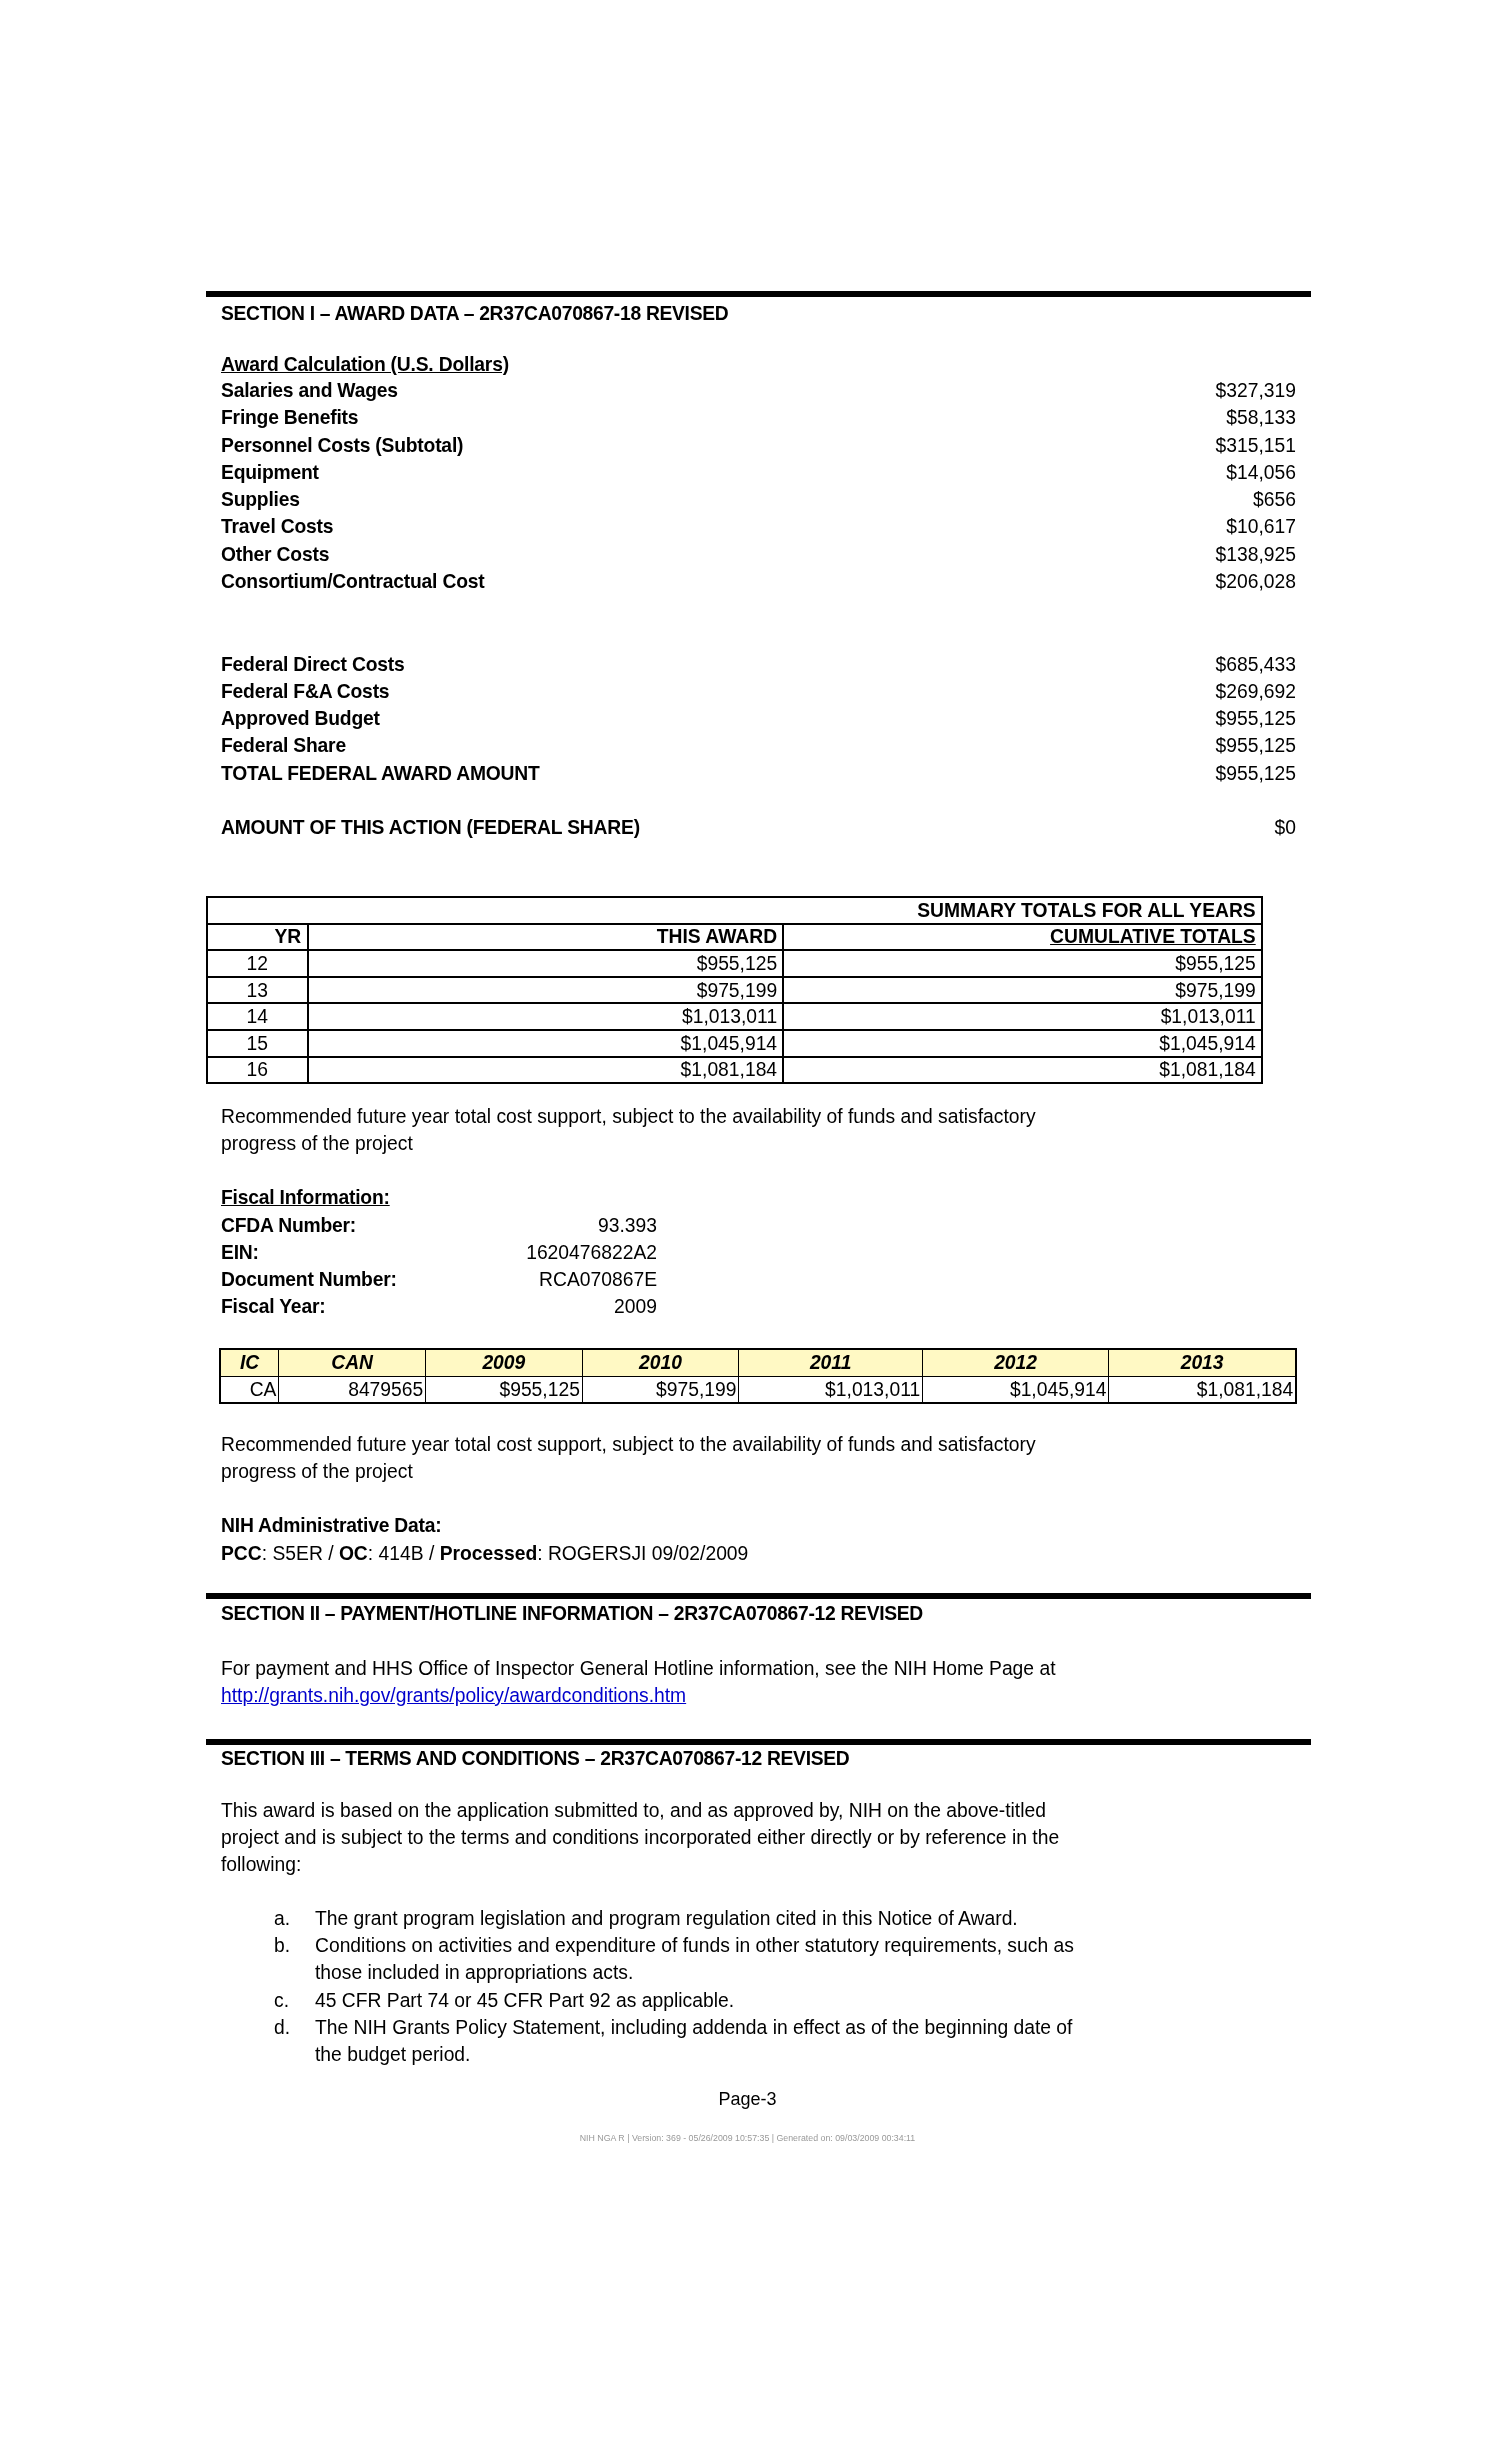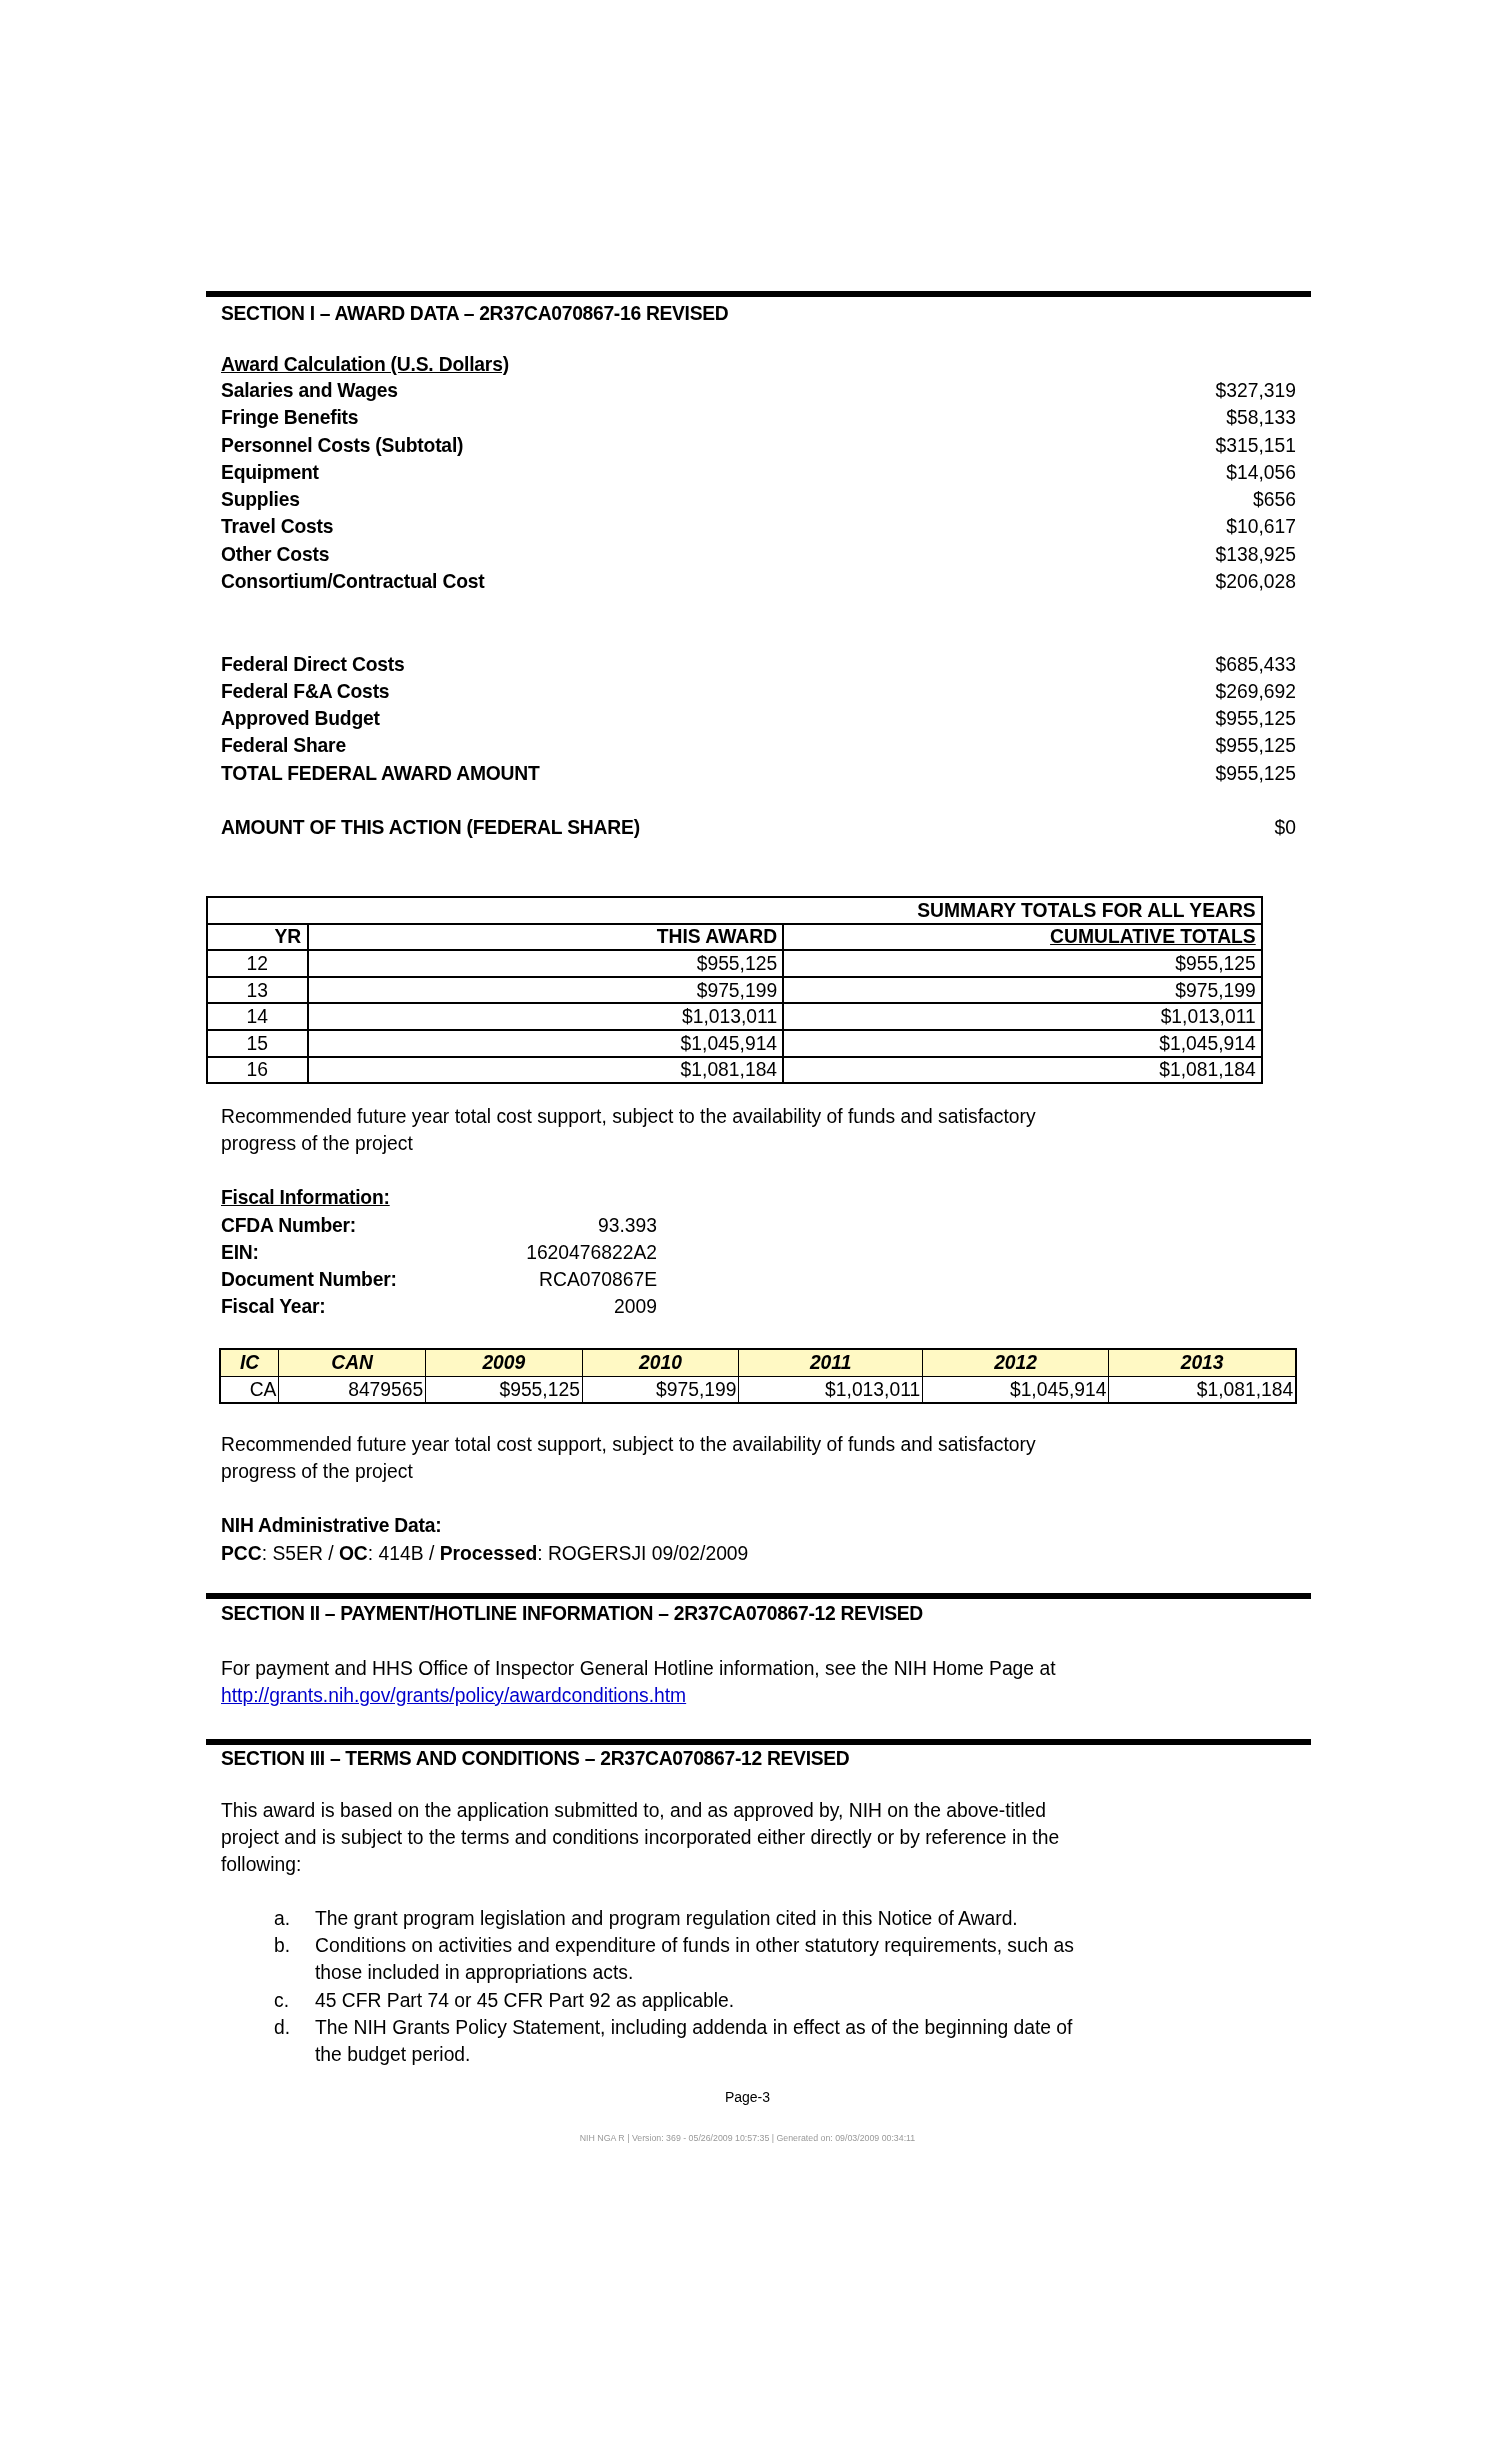--- a/index.html
+++ b/index.html
@@ -19,27 +19,27 @@
   table.ic { position:absolute; left:219px; top:1348px; width:1078px; border-collapse:collapse; font-size:19.3px; }
   table.ic th, table.ic td { border:0.9px solid #000; height:25.5px; padding:0 1.8px; line-height:23px; }
   table.ic { border:2.6px solid #000; }
   table.ic th { background:#fff9c4; font-weight:bold; font-style:italic; text-align:center; border-bottom:0.9px solid #000; }
   table.ic td { text-align:right; }
   .link { color:#0000cc; text-decoration:underline; }
   .li { position:absolute; font-size:19.3px; line-height:27px; white-space:nowrap; }
   .li-marker { position:absolute; left:274px; width:26px; }
   .li-text { position:absolute; left:315px; }
   .footer { position:absolute; left:0; width:1495px; text-align:center; font-size:8.8px; color:#999; top:2133px; }
-  .page { position:absolute; left:0; width:1495px; text-align:center; font-size:14px; top:2089px; }
+  .page { position:absolute; left:0; width:1495px; text-align:center; font-size:18px; top:2089px; }
 </style>
 </head>
 <body>
 
 <div class="rule" style="top:291px;"></div>
-<div class="sec-title" style="top:302px;">SECTION I – AWARD DATA – 2R37CA070867-16 REVISED</div>
+<div class="sec-title" style="top:302px;">SECTION I – AWARD DATA – 2R37CA070867-18 REVISED</div>
 
 <div class="lbl u" style="top:353px;">Award Calculation (U.S. Dollars)</div>
 
 <div>
   <div class="lbl" style="top:379px;">Salaries and Wages</div>
   <div class="val" style="top:379px;">$327,319</div>
   <div class="lbl" style="top:406px;">Fringe Benefits</div>
   <div class="val" style="top:406px;">$58,133</div>
   <div class="lbl" style="top:434px;">Personnel Costs (Subtotal)</div>
   <div class="val" style="top:434px;">$315,151</div>

